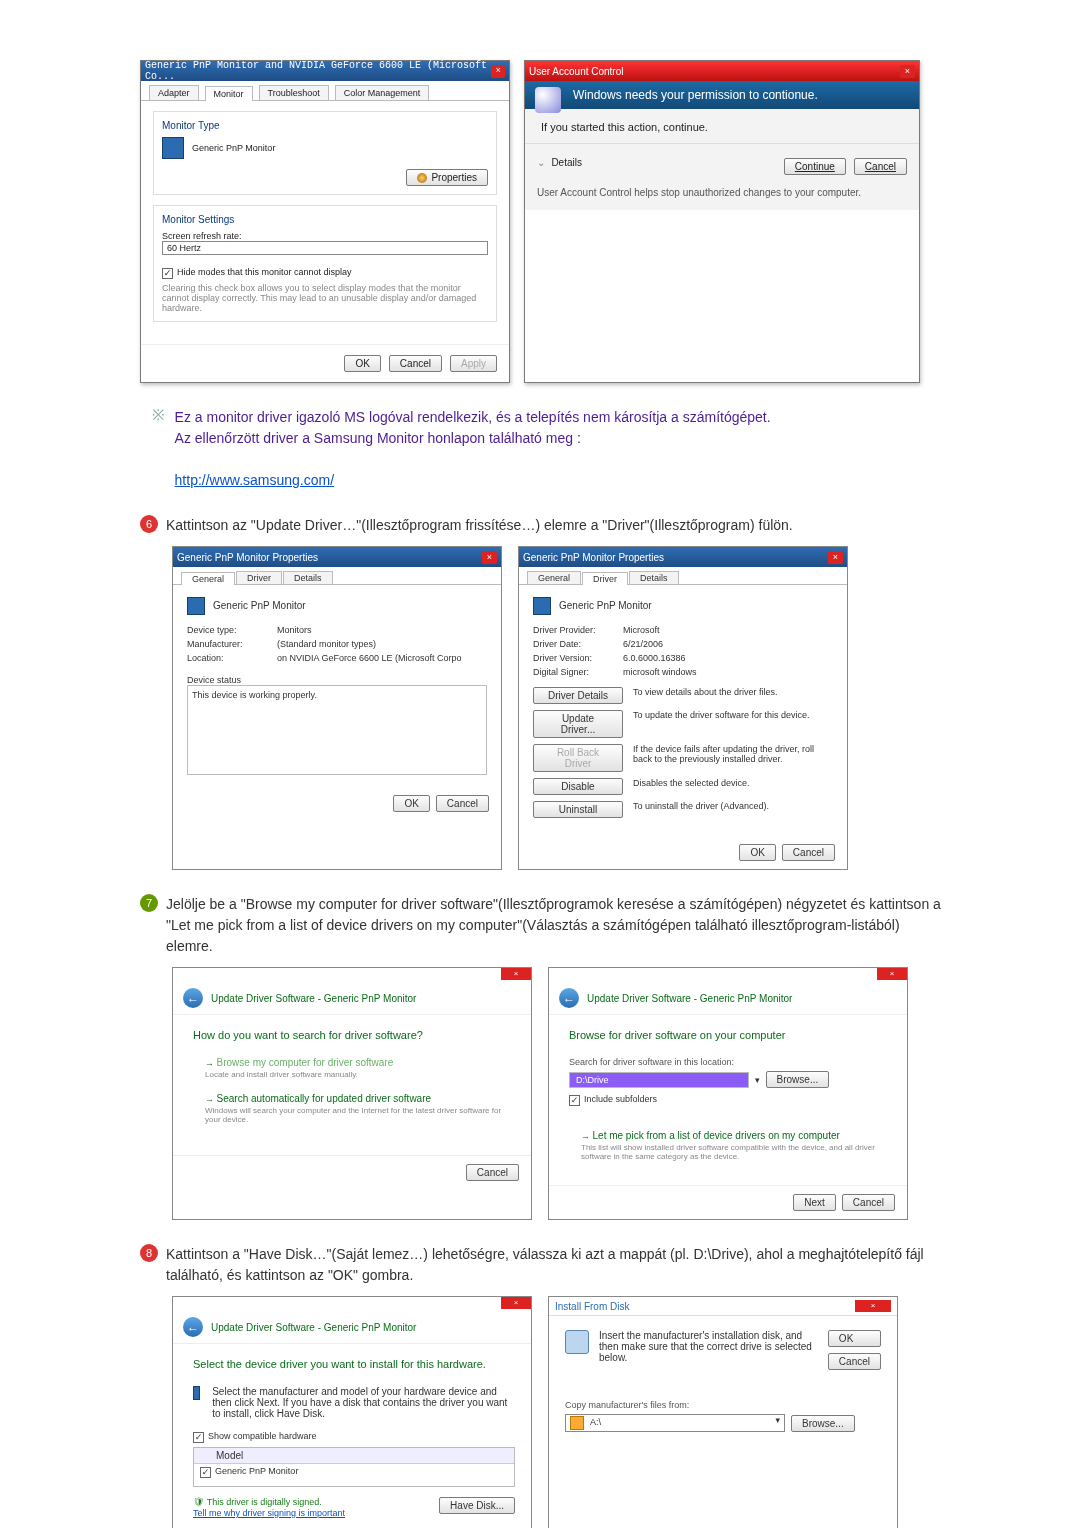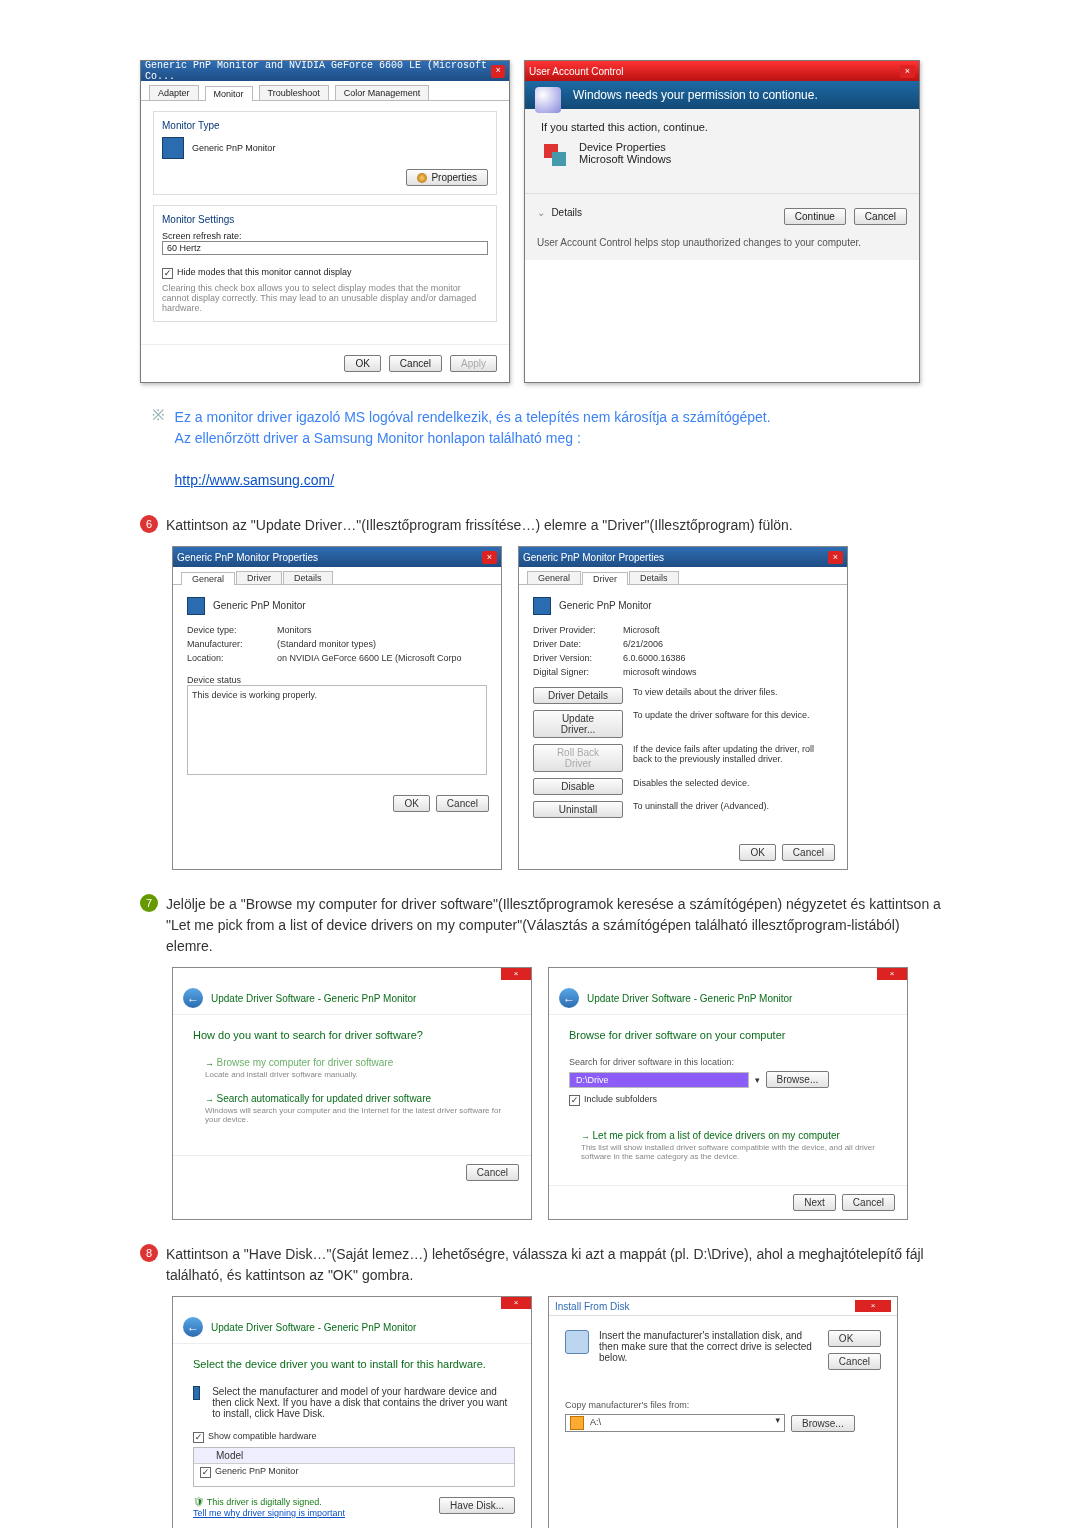--- a/index.html
+++ b/index.html
@@ -47,28 +47,28 @@
       width:396px;
     }
     .uac-title { background: linear-gradient(#f33,#b11); color:#fff; display:flex; align-items:center; justify-content:space-between; height:20px; padding:0 4px; font-size:10px;}
     .uac-banner { background: linear-gradient(#1d6aa5,#124976); color:#fff; padding:7px 10px 7px 48px; position:relative; font-size:12px; }
     .shield { position:absolute; left:10px; top:6px; width:26px; height:26px; border-radius:4px; background: radial-gradient(circle at 30% 30%, #fff, #88d); }
     .uac-body { background:#f3f3f3; padding:12px 16px 10px 16px; font-size:11px;}
     .uac-row { display:flex; gap:10px; margin:8px 0 14px 0; align-items:flex-start;}
     .uac-progicon { width:28px; height:28px; position:relative; }
     .uac-progicon::before{content:"";position:absolute;left:3px;top:3px;width:14px;height:14px;background:#d33;}
     .uac-progicon::after{content:"";position:absolute;left:11px;top:11px;width:14px;height:14px;background:#49a;}
-    .uac-actions { display:flex; justify-content:flex-end; gap:8px; margin-top:8px;}
+    .uac-actions { display:flex; justify-content:flex-end; gap:8px; margin-top:8px;text-decoration:underline;}
     .uac-details-row { display:flex; align-items:center; gap:10px; padding:6px 12px; border-top:1px solid #ddd; background:#f3f3f3; justify-content:space-between;}
     .uac-foot { background:#f3f3f3; padding:6px 12px 12px 12px; font-size:10px; color:#555; }
 
     .note-block { display:flex; gap:10px; margin:10px 0 10px 12px; }
     .note-mark { color:#8aa; font-size:15px; line-height:1.1; }
     .note-text { font-size:14px; line-height:1.5; max-width:750px; }
-    .brown { color:#3b82f6; }
+    .brown { color:#4c1d95; }
     .link { color:#0a52c8; }
 
     .step { display:flex; align-items:flex-start; gap:8px; margin:24px 0 10px 0; }
     .step-num { width:18px; height:18px; border-radius:50%; text-align:center; line-height:18px; font-size:11px; color:#fff; flex:0 0 18px; }
     .red-badge { background:#d33; }
     .green-badge { background:#690; }
     .step-text { font-size:14px; line-height:1.5; max-width:780px; }
 
     .row-pair { display:flex; gap:16px; margin-left:32px; }
     .prop-dialog { width:330px; border:1px solid #888; background:#fff; font-size:10px;}
@@ -177,27 +177,20 @@
     <div class="uac-title">
       <span>User Account Control</span>
       <span class="close-x">×</span>
     </div>
     <div class="uac-banner">
       <span class="shield"></span>
       <span>Windows needs your permission to contionue.</span>
     </div>
     <div class="uac-body">
       <div>If you started this action, continue.</div>
-      <div class="uac-row">
-        <span class="uac-progicon"></span>
-        <div>
-          <div>Device Properties</div>
-          <div>Microsoft Windows</div>
-        </div>
-      </div>
     </div>
     <div class="uac-details-row">
       <div style="display:flex;align-items:center;gap:6px;">
         <span style="color:#888;">⌄</span>
         <span>Details</span>
       </div>
       <div class="uac-actions">
         <span class="btn">Continue</span>
         <span class="btn">Cancel</span>
       </div>

